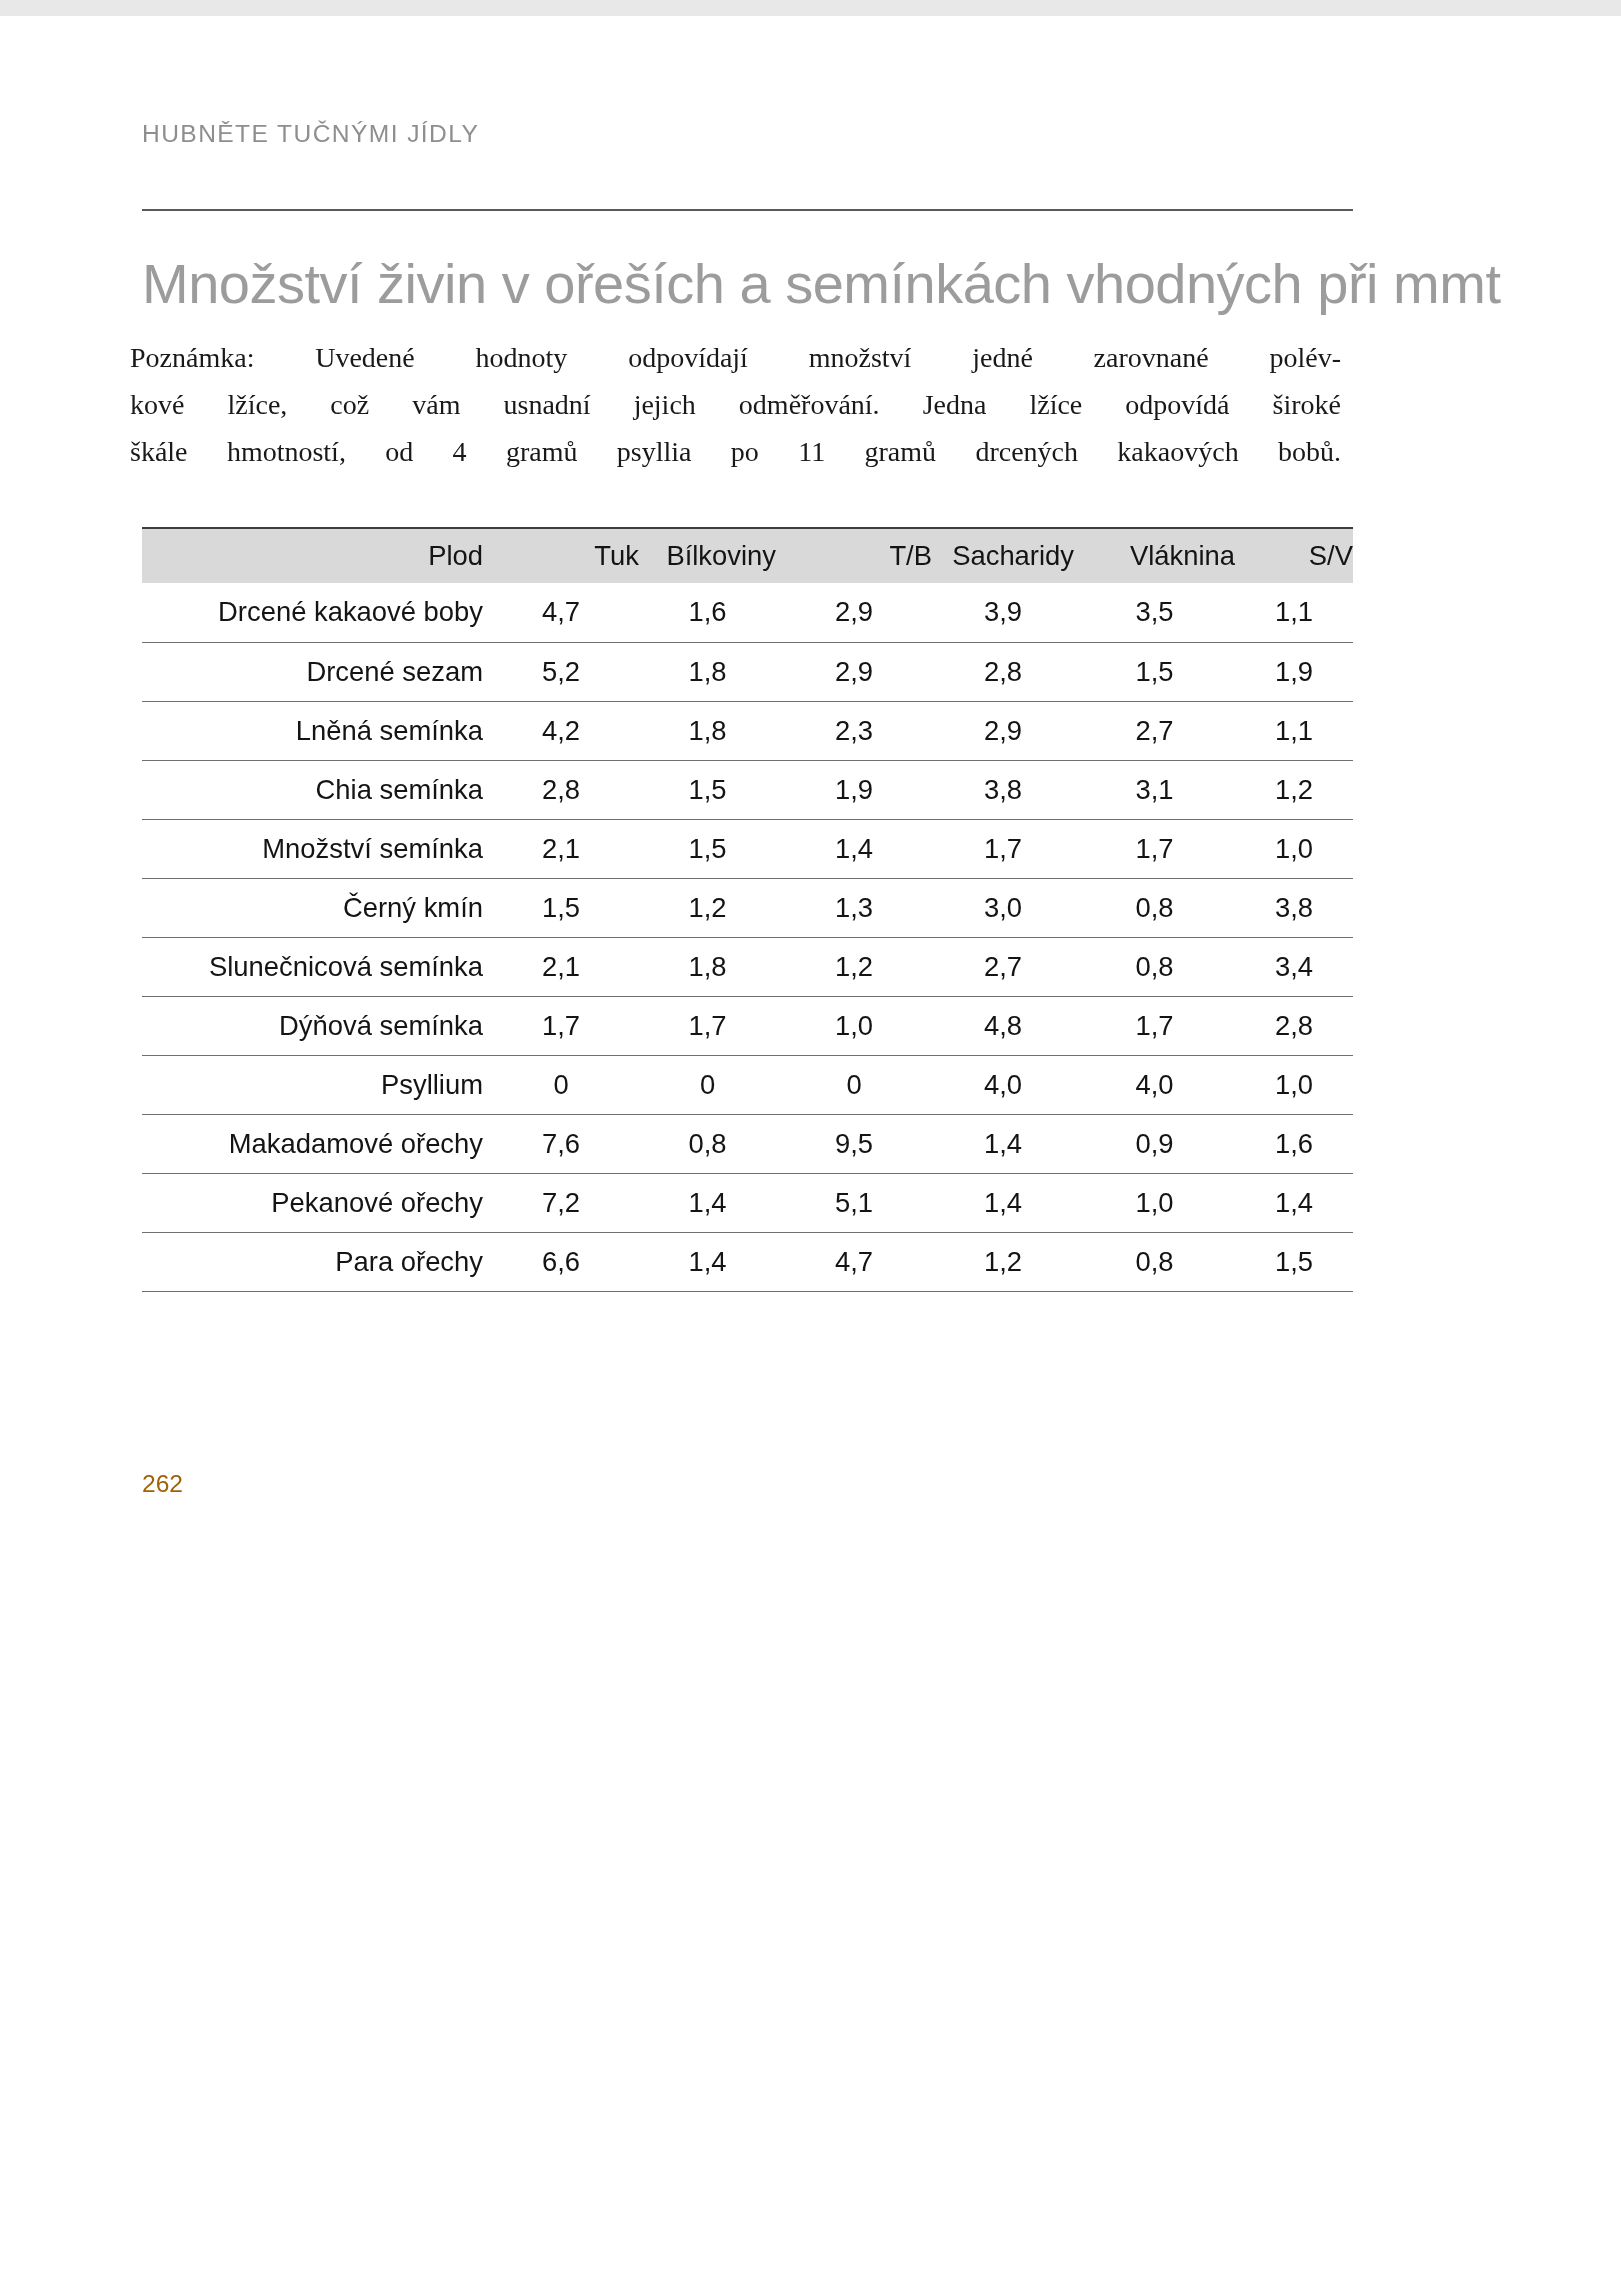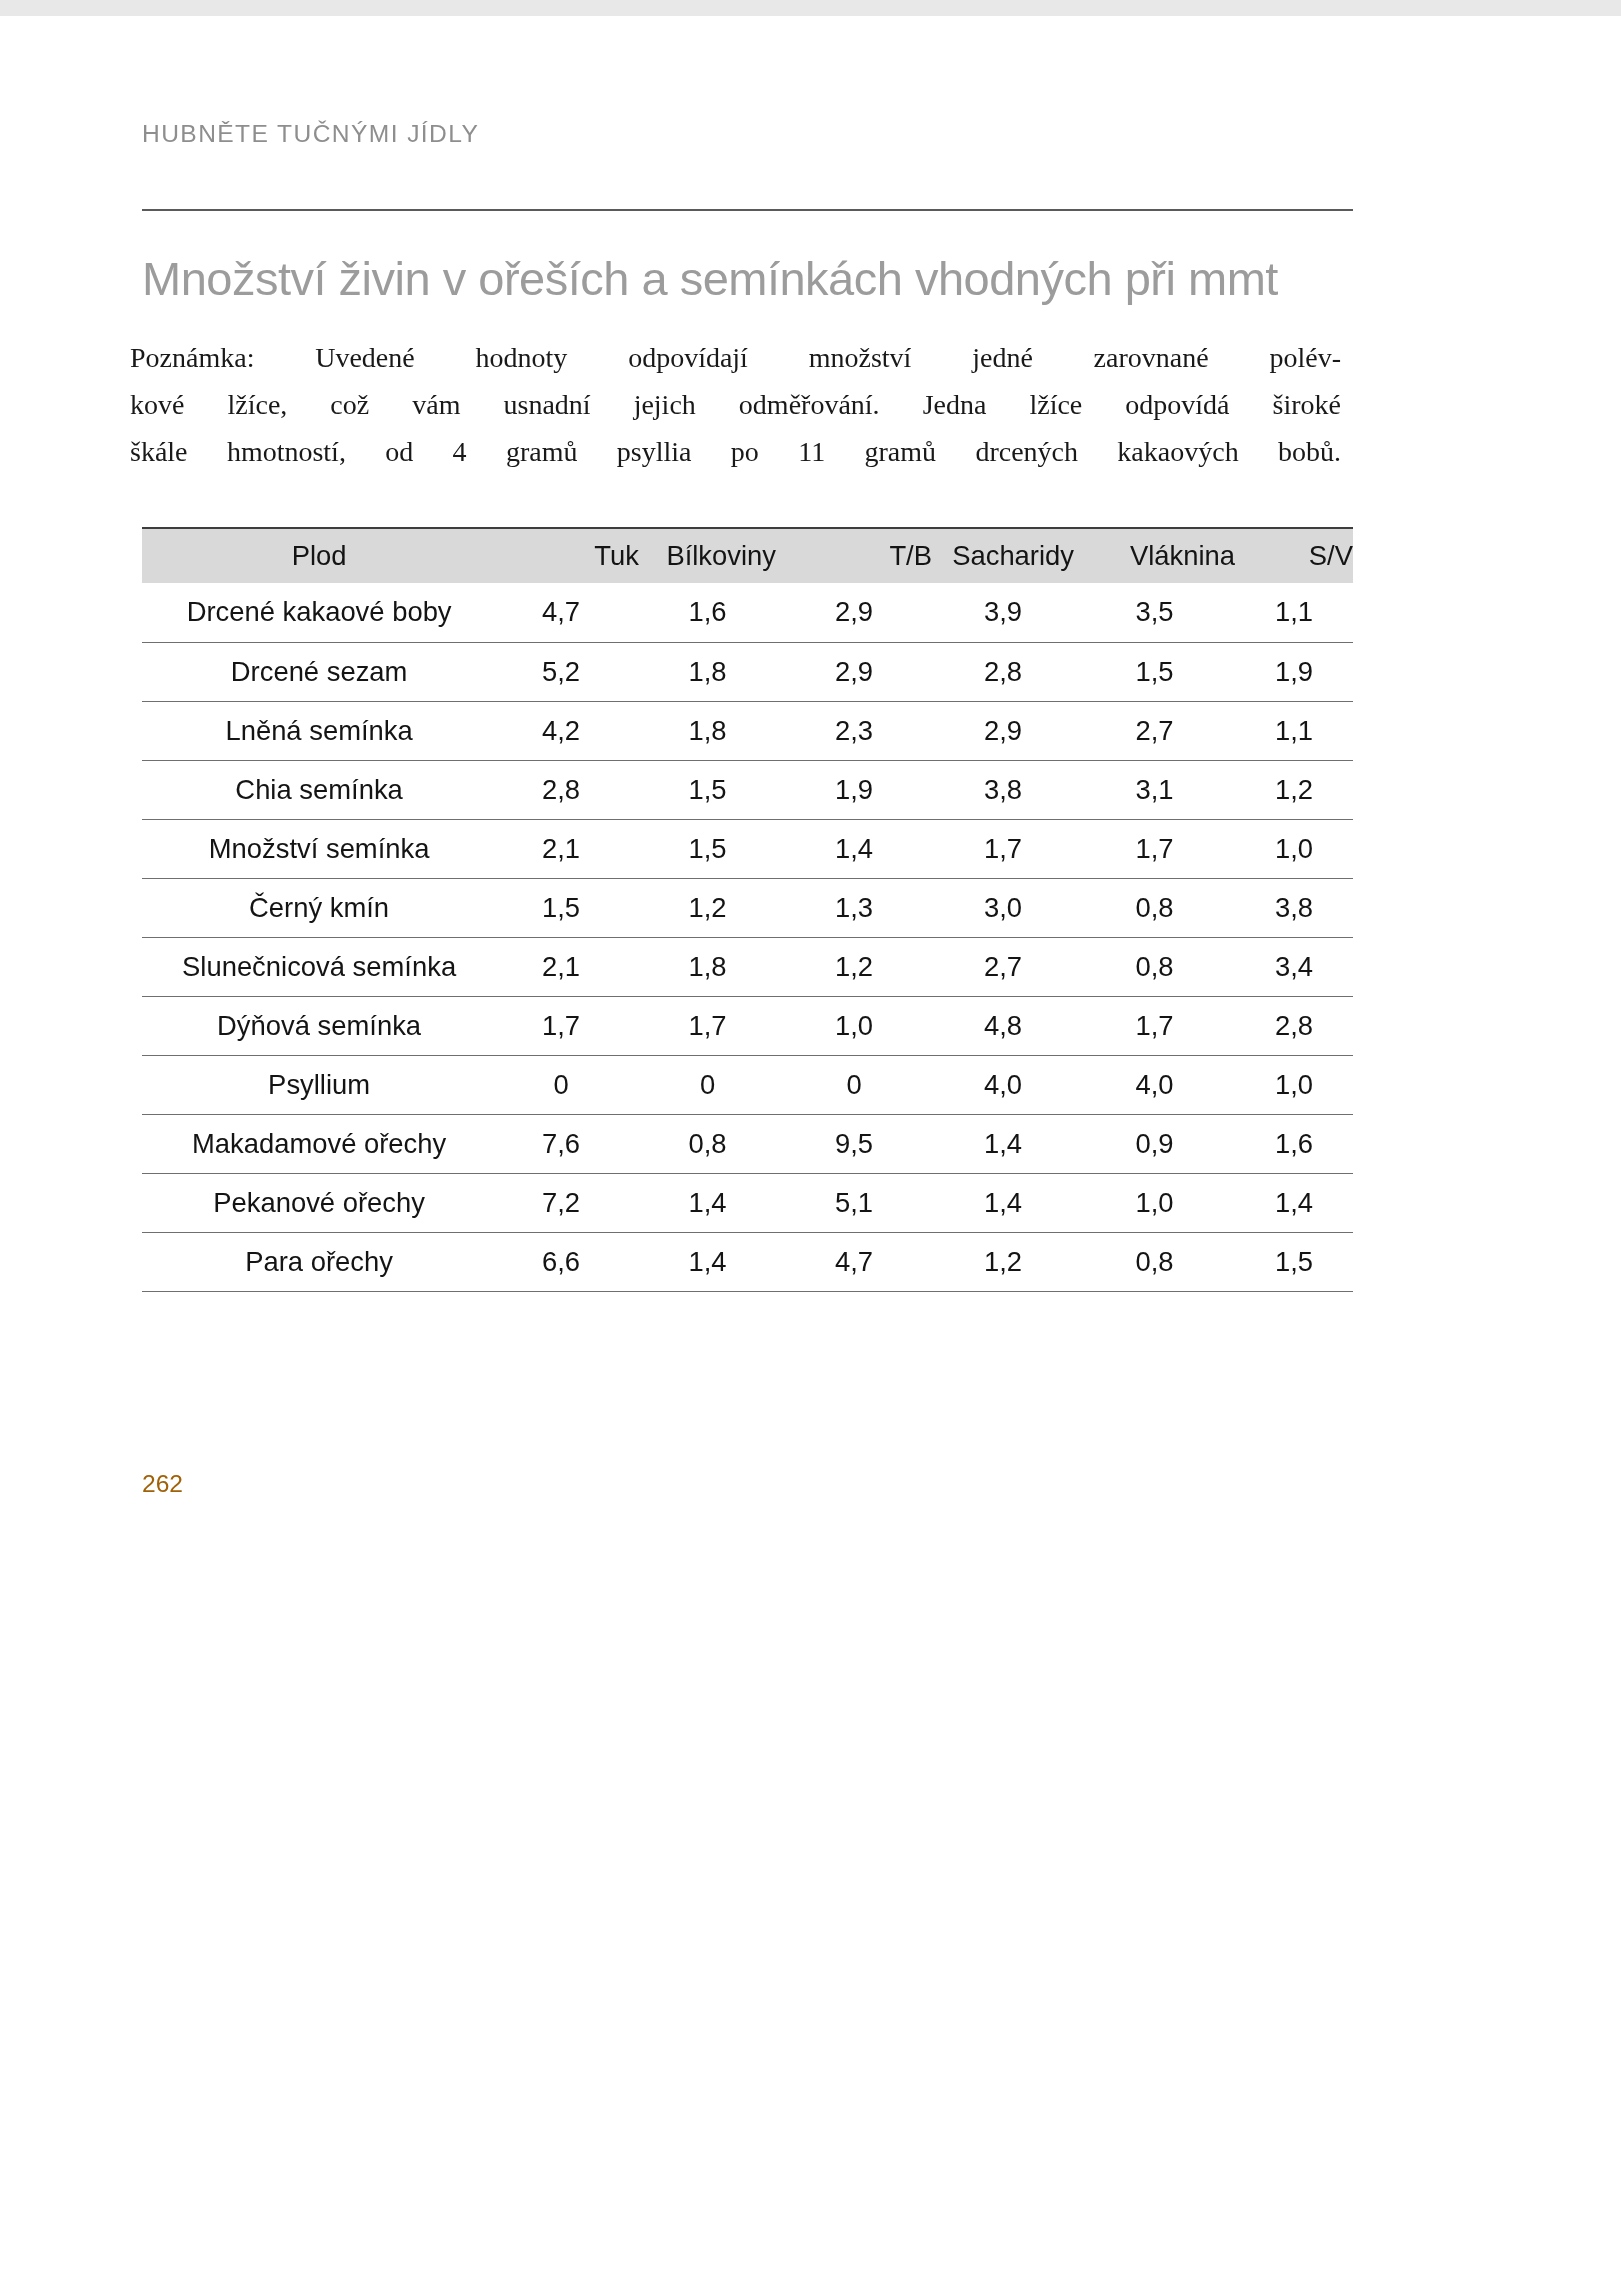--- a/index.html
+++ b/index.html
@@ -26,21 +26,21 @@
     left:142px;
     top:193px;
     width:1211px;
     height:1.9px;
     background:#5a5a5a;
   }
   .page-title{
     position:absolute;
     left:142px;
     top:235px;
-    font-size:47px;
+    font-size:56px;
     color:#9c9c9c;
     letter-spacing:-0.5px;
     white-space:nowrap;
     font-weight:400;
   }
   .note{
     position:absolute;
     left:130px;
     top:318px;
     width:1211px;
@@ -77,21 +77,21 @@
   table.nutrient-table tbody tr{
     height:59px;
     border-bottom:1.9px solid #6f6f6f;
   }
   table.nutrient-table td{
     text-align:center;
     vertical-align:middle;
     padding:0;
   }
   table.nutrient-table .left{
-    text-align:center;
+    text-align:right;
     padding-left:13.2px;
   }
   .page-number{
     position:absolute;
     left:142px;
     top:1454px;
     font-size:24.6px;
     color:#a16207;
   }
 </style>

